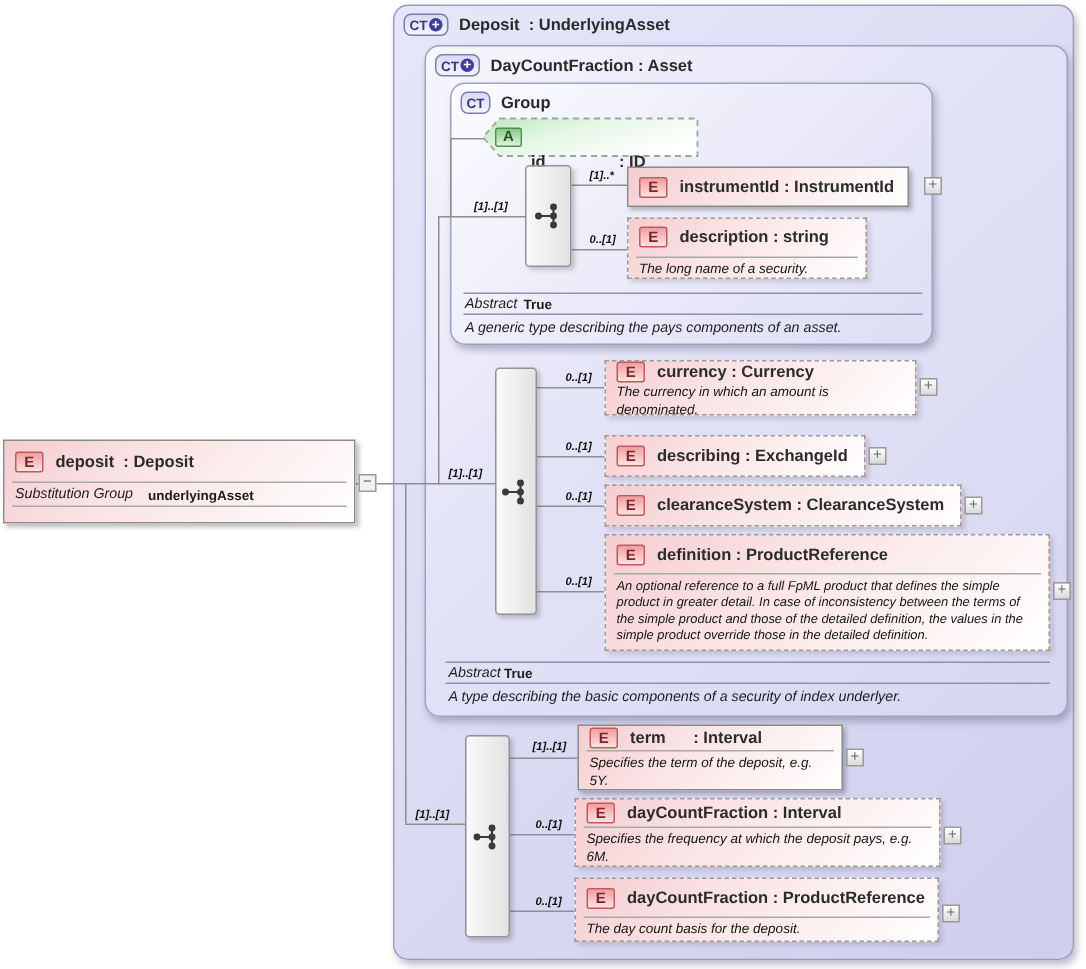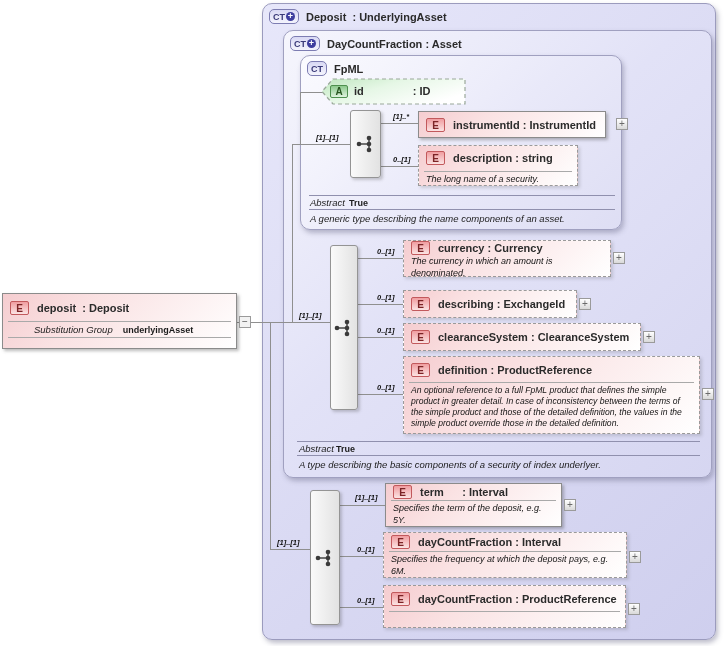--- a/index.html
+++ b/index.html
@@ -64,21 +64,21 @@
   .vline { width:1px; }
   .card { position:absolute; font-size:7.5px; font-weight:bold; font-style:italic; color:#101010; white-space:pre; }
   .plus { position:absolute; width:12px; height:12px; border:1px solid #9a9a9a;
           background:linear-gradient(180deg,#ffffff,#d9d9d9); color:#6a6a6a;
           font-size:10px; line-height:10px; text-align:center; }
   .minus { position:absolute; width:12px; height:12px; border:1px solid #9a9a9a;
           background:#f2f2f2; color:#555; font-size:10px; line-height:9px; text-align:center; }
 
   
   .dep-row2 { display:flex; align-items:center; gap:10px; padding-left:7px; height:15px; }
-  .dep-sub-label { font-style:italic; font-size:9.5px; color:#1c1c1c;margin-left:24px; }
+  .dep-sub-label { font-style:italic; font-size:9.5px; color:#1c1c1c; }
   .dep-sub-value { font-size:9px; font-weight:bold; color:#1c1c1c; }
 </style>
 </head>
 <body>
 
 <div class="canvas">
 
   <div class="tbox outer" style="left:262px; top:3px; width:454px; height:637px;">
     <div class="thead">
       <span class="badge-ct">
@@ -102,27 +102,27 @@
     <div class="fvalue" style="left:52px; top:413px;">True</div>
     <div class="frule" style="left:13px; top:424px; width:403px;"></div>
     <div class="fannot" style="left:15px; top:428px;">A type describing the basic components of a security of index underlyer.</div>
   </div>
 
   <div class="tbox asset" style="left:300px; top:55px; width:322px; height:175px;">
     <div class="thead">
       <span class="badge-ct">
         <span class="ct-text">CT</span>
       </span>
-      <span class="thead-title">FpML</span>
+      <span class="thead-title">Group</span>
     </div>
     <div class="frule" style="left:8px; top:139px; width:306px;"></div>
     <div class="flabel" style="left:9px; top:141px;">Abstract</div>
     <div class="fvalue" style="left:48px; top:142px;">True</div>
     <div class="frule" style="left:8px; top:153px; width:306px;"></div>
-    <div class="fannot" style="left:9px; top:157px;">A generic type describing the name components of an asset.</div>
+    <div class="fannot" style="left:9px; top:157px;">A generic type describing the pays components of an asset.</div>
   </div>
 
   <div class="hline" style="left:237px; top:322px; width:2px;"></div>
   <div class="hline" style="left:251px; top:322px; width:79px;"></div>
   <div class="vline" style="left:292px; top:144px; height:179px;"></div>
   <div class="hline" style="left:292px; top:144px; width:58px;"></div>
   <div class="vline" style="left:270px; top:322px; height:227px;"></div>
   <div class="hline" style="left:270px; top:549px; width:40px;"></div>
   <div class="hline" style="left:300px; top:92px; width:23px;"></div>
   <div class="vline" style="left:300px; top:92px; height:53px;"></div>
@@ -154,21 +154,21 @@
     <defs>
       <linearGradient id="agrad" x1="0" y1="0" x2="1" y2="0.6">
         <stop offset="0" stop-color="#bfe7bf"></stop>
         <stop offset="0.45" stop-color="#e6f7e6"></stop>
         <stop offset="1" stop-color="#ffffff"></stop>
       </linearGradient>
     </defs>
     <path d="M13,1 L145,1 L145,26 L13,26 L2,13.5 Z" fill="url(#agrad)" stroke="#9aa89a" stroke-width="1.2" stroke-dasharray="4,3"></path>
   </svg>
   <div class="badge-a" style="left:330px; top:85px;">A</div>
-  <div class="attr-title" style="left:354px; top:85px;">id                : ID</div>
+  <div class="attr-title" style="left:354px; top:102px;">id                : ID</div>
 
   <div class="seq" style="left:350px; top:110px; width:31px; height:68px;">
     <svg width="22" height="22" viewBox="0 0 22 22">
       <line x1="4" y1="11" x2="14" y2="11" stroke="#3a3a3a" stroke-width="1.4"></line>
       <line x1="14" y1="5" x2="14" y2="17" stroke="#3a3a3a" stroke-width="1.4"></line>
       <circle cx="4" cy="11" r="2.3" fill="#3a3a3a"></circle>
         <circle cx="14" cy="5" r="2.3" fill="#3a3a3a"></circle>
       <circle cx="14" cy="11" r="2.3" fill="#3a3a3a"></circle>
         <circle cx="14" cy="17" r="2.3" fill="#3a3a3a"></circle>
     </svg>
@@ -279,16 +279,17 @@
     <div class="annot">Specifies the frequency at which the deposit pays, e.g. 6M.</div>
   </div>
   <div class="plus" style="left:629px; top:551px;">+</div>
 
   <div class="el dashed" style="left:383px; top:585px; width:243px; height:43px;">
     <div class="trow">
       <span class="badge-e">E</span>
       <span class="title">dayCountFraction : ProductReference</span>
     </div>
     <div class="rule"></div>
+    <div class="annot">The day count basis for the deposit.</div>
   </div>
   <div class="plus" style="left:628px; top:603px;">+</div>
 
 </div>
 
 </body></html>

